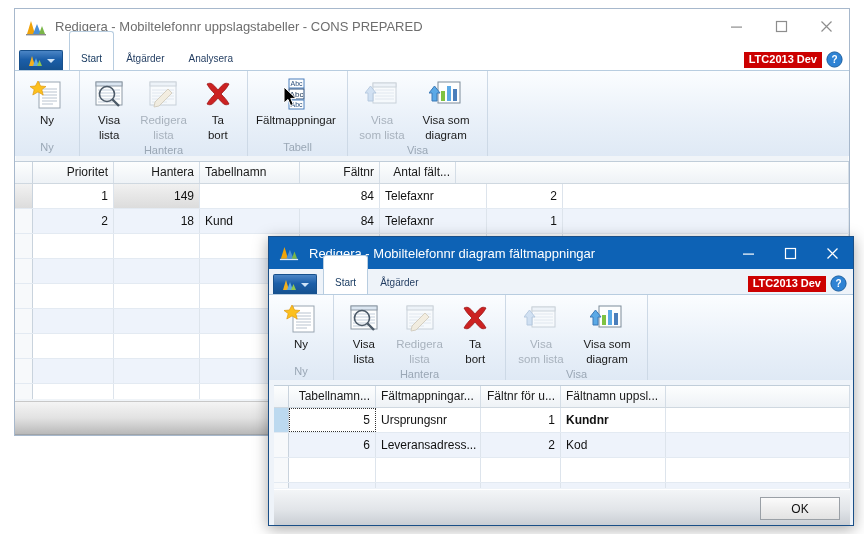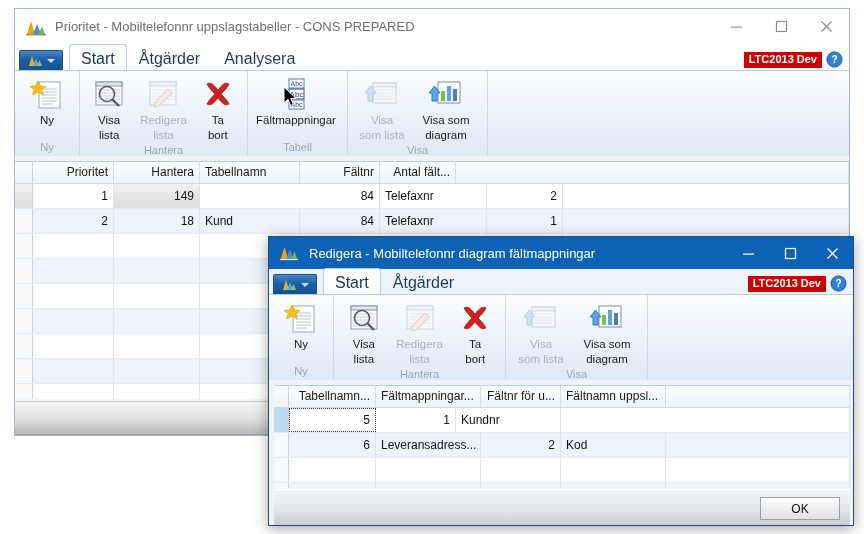--- a/index.html
+++ b/index.html
@@ -52,21 +52,21 @@
     border:1px solid #17508c;border-bottom:none;border-radius:2px 2px 0 0;
     display:flex;align-items:center;justify-content:center;gap:3px;
     box-sizing:border-box;
   }
   .appbtn .mini{width:16px;height:13px;}
   .appbtn .caret{
     width:0;height:0;border-left:4px solid transparent;border-right:4px solid transparent;
     border-top:4px solid #cfe3f7;
   }
   .rtab{
-    padding:6px 11px 4px 11px;font-size:16px;color:#1f3a5f;
+    padding:19px 11px 4px 11px;font-size:10px;color:#1f3a5f;
     border:1px solid transparent;border-bottom:none;border-radius:3px 3px 0 0;
     line-height:15px;white-space:nowrap;
   }
   .rtab.sel{
     background:#ffffff;border-color:#b8cde0;color:#14375e;
     position:relative;z-index:3;
   }
   .badge-wrap{position:absolute;right:6px;bottom:2px;display:flex;align-items:center;gap:4px;}
   .badge{
     background:#cc0000;color:#ffffff;font-size:11px;font-weight:bold;
@@ -148,21 +148,21 @@
 
     <div class="titlebar inactive">
       <span class="title-ico">
         <svg width="22" height="18" viewBox="0 0 22 18">
           <polygon points="2,16 6,3 10,16" fill="#f0a30a"></polygon>
           <polygon points="8,16 12,6 16,16" fill="#4a90d9"></polygon>
           <polygon points="14,16 17,8 20,16" fill="#7ab648"></polygon>
           <rect x="1" y="16" width="20" height="1.4" fill="#8a8a8a"></rect>
         </svg>
       </span>
-      <span class="title-text inactive">Prioritet - Mobiltelefonnr uppslagstabeller - CONS PREPARED</span>
+      <span class="title-text inactive">Redigera - Mobiltelefonnr uppslagstabeller - CONS PREPARED</span>
       <div class="winbtns">
         <div class="winbtn">
           <svg width="13" height="13" viewBox="0 0 13 13">
               <rect x="1" y="6.5" width="11" height="1.2" fill="#8d8d8d"></rect>
             </svg>
         </div>
         <div class="winbtn">
           <svg width="13" height="13" viewBox="0 0 13 13">
               <rect x="1.5" y="1.5" width="10" height="10" fill="none" stroke="#8d8d8d" stroke-width="1.2"></rect>
             </svg>
@@ -591,22 +591,23 @@
         <div class="gh r" style="width:87px;">Tabellnamn...</div>
         <div class="gh" style="width:105px;">Fältmappningar...</div>
         <div class="gh r" style="width:80px;">Fältnr för u...</div>
         <div class="gh" style="width:105px;">Fältnamn uppsl...</div>
         <div class="gh" style="flex:1;"></div>
       </div>
 
       <div class="grow" style="background:#dcecf7;">
         <div class="rowsel cur" style="width:15px;background:#bcd9ef;"></div>
         <div class="gc r focus" style="width:87px;background:#ffffff;">5</div>
+        <div class="gc" style="width:105px;background:#ffffff;">Ursprungsnr</div>
         <div class="gc r" style="width:80px;background:#ffffff;">1</div>
-        <div class="gc" style="width:105px;background:#ffffff;">Kundnr</div>
+        <div class="gc" style="width:105px;background:#ffffff;font-weight:bold;">Kundnr</div>
         <div class="gc" style="flex:1;background:#ffffff;"></div>
       </div>
 
       <div class="grow even">
         <div class="rowsel plain" style="width:15px;"></div>
         <div class="gc r" style="width:87px;">6</div>
         <div class="gc" style="width:105px;">Leveransadress...</div>
         <div class="gc r" style="width:80px;">2</div>
         <div class="gc" style="width:105px;">Kod</div>
         <div class="gc" style="flex:1;"></div>

